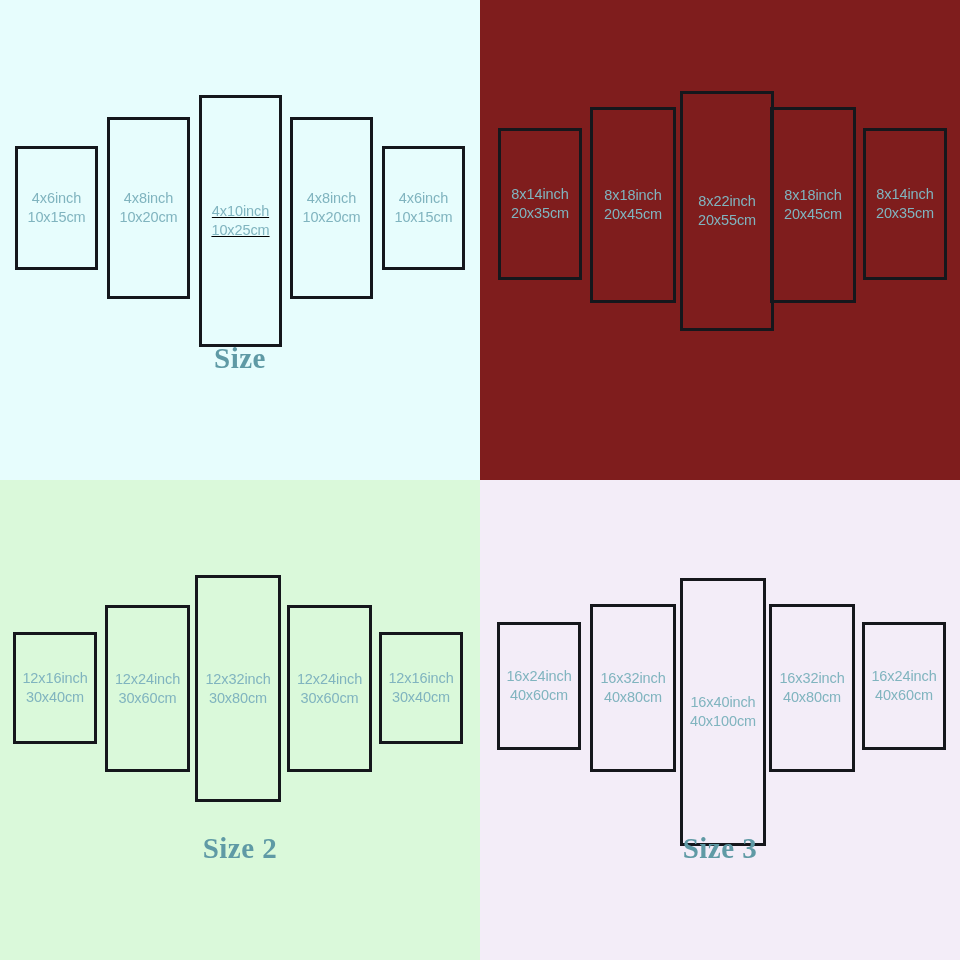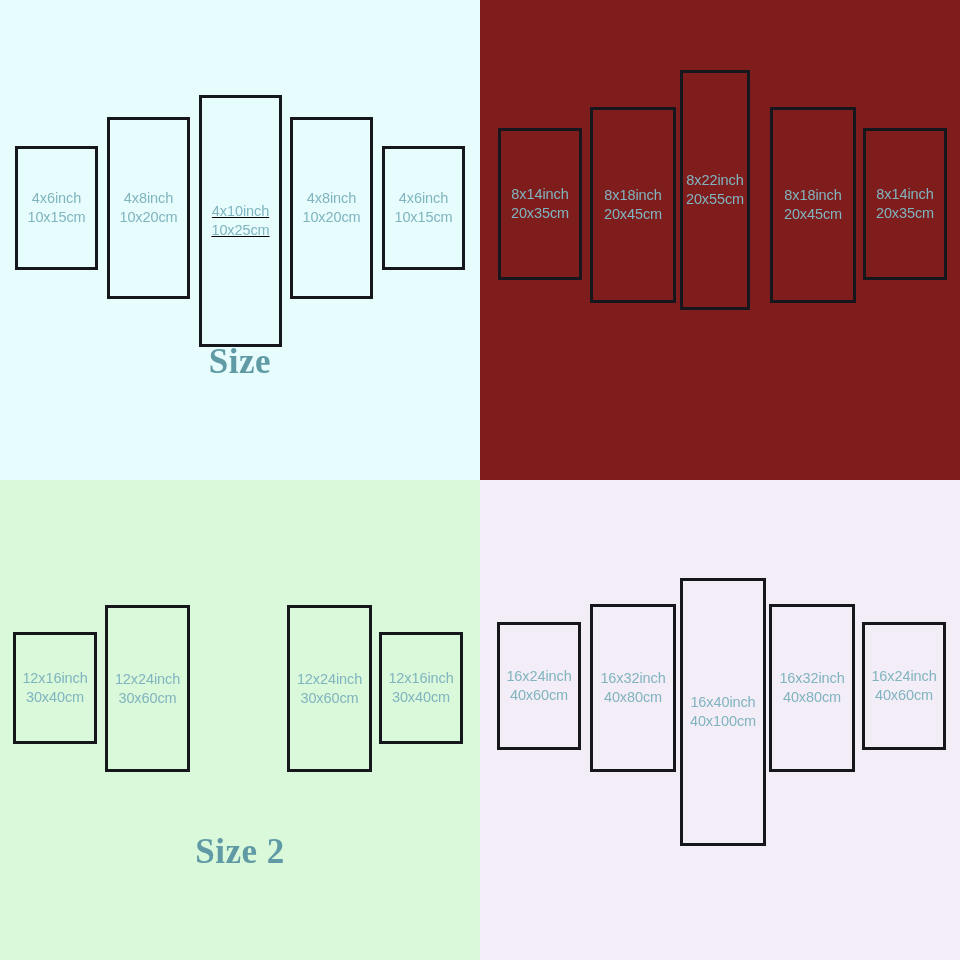--- a/index.html
+++ b/index.html
@@ -65,21 +65,21 @@
     display: block;
   }
 
   .quad-title {
     position: absolute;
     left: 0;
     width: 480px;
     text-align: center;
     font-family: "Liberation Serif", serif;
     font-weight: bold;
-    font-size: 35px;
+    font-size: 29px;
     color: #5f9aa5;
     letter-spacing: 0.5px;
     user-select: none;
   }
 </style>
 </head>
 <body>
 
 <div id="chart">
     <div class="quadrant" style="background: rgb(231, 253, 253);">
@@ -124,21 +124,21 @@
             <span class="lbl-line">8x14inch</span>
             <span class="lbl-line">20x35cm</span>
           </div>
         </div>
         <div class="panel" style="left: 110px; top: 107px; width: 86px; height: 196px;">
           <div class="panel-label">
             <span class="lbl-line">8x18inch</span>
             <span class="lbl-line">20x45cm</span>
           </div>
         </div>
-        <div class="panel" style="left: 200px; top: 70px; width: 70px; height: 240px;">
+        <div class="panel" style="left: 200px; top: 91px; width: 94px; height: 240px;">
           <div class="panel-label">
             <span class="lbl-line">8x22inch</span>
             <span class="lbl-line">20x55cm</span>
           </div>
         </div>
         <div class="panel" style="left: 290px; top: 107px; width: 86px; height: 196px;">
           <div class="panel-label">
             <span class="lbl-line">8x18inch</span>
             <span class="lbl-line">20x45cm</span>
           </div>
@@ -158,20 +158,26 @@
             <span class="lbl-line">12x16inch</span>
             <span class="lbl-line">30x40cm</span>
           </div>
         </div>
         <div class="panel" style="left: 105px; top: 125px; width: 85px; height: 167px;">
           <div class="panel-label">
             <span class="lbl-line">12x24inch</span>
             <span class="lbl-line">30x60cm</span>
           </div>
         </div>
+        <div class="panel" style="left: 195px; top: 95px; width: 86px; height: 227px;">
+          <div class="panel-label">
+            <span class="lbl-line">12x32inch</span>
+            <span class="lbl-line">30x80cm</span>
+          </div>
+        </div>
         <div class="panel" style="left: 287px; top: 125px; width: 85px; height: 167px;">
           <div class="panel-label">
             <span class="lbl-line">12x24inch</span>
             <span class="lbl-line">30x60cm</span>
           </div>
         </div>
         <div class="panel" style="left: 379px; top: 152px; width: 84px; height: 112px;">
           <div class="panel-label">
             <span class="lbl-line">12x16inch</span>
             <span class="lbl-line">30x40cm</span>
@@ -206,14 +212,15 @@
             <span class="lbl-line">40x80cm</span>
           </div>
         </div>
         <div class="panel" style="left: 382px; top: 142px; width: 84px; height: 128px;">
           <div class="panel-label">
             <span class="lbl-line">16x24inch</span>
             <span class="lbl-line">40x60cm</span>
           </div>
         </div>
       </div>
+      <div class="quad-title" style="top: 352px;">Size 3</div>
     </div>
   </div>
 
 </body></html>

